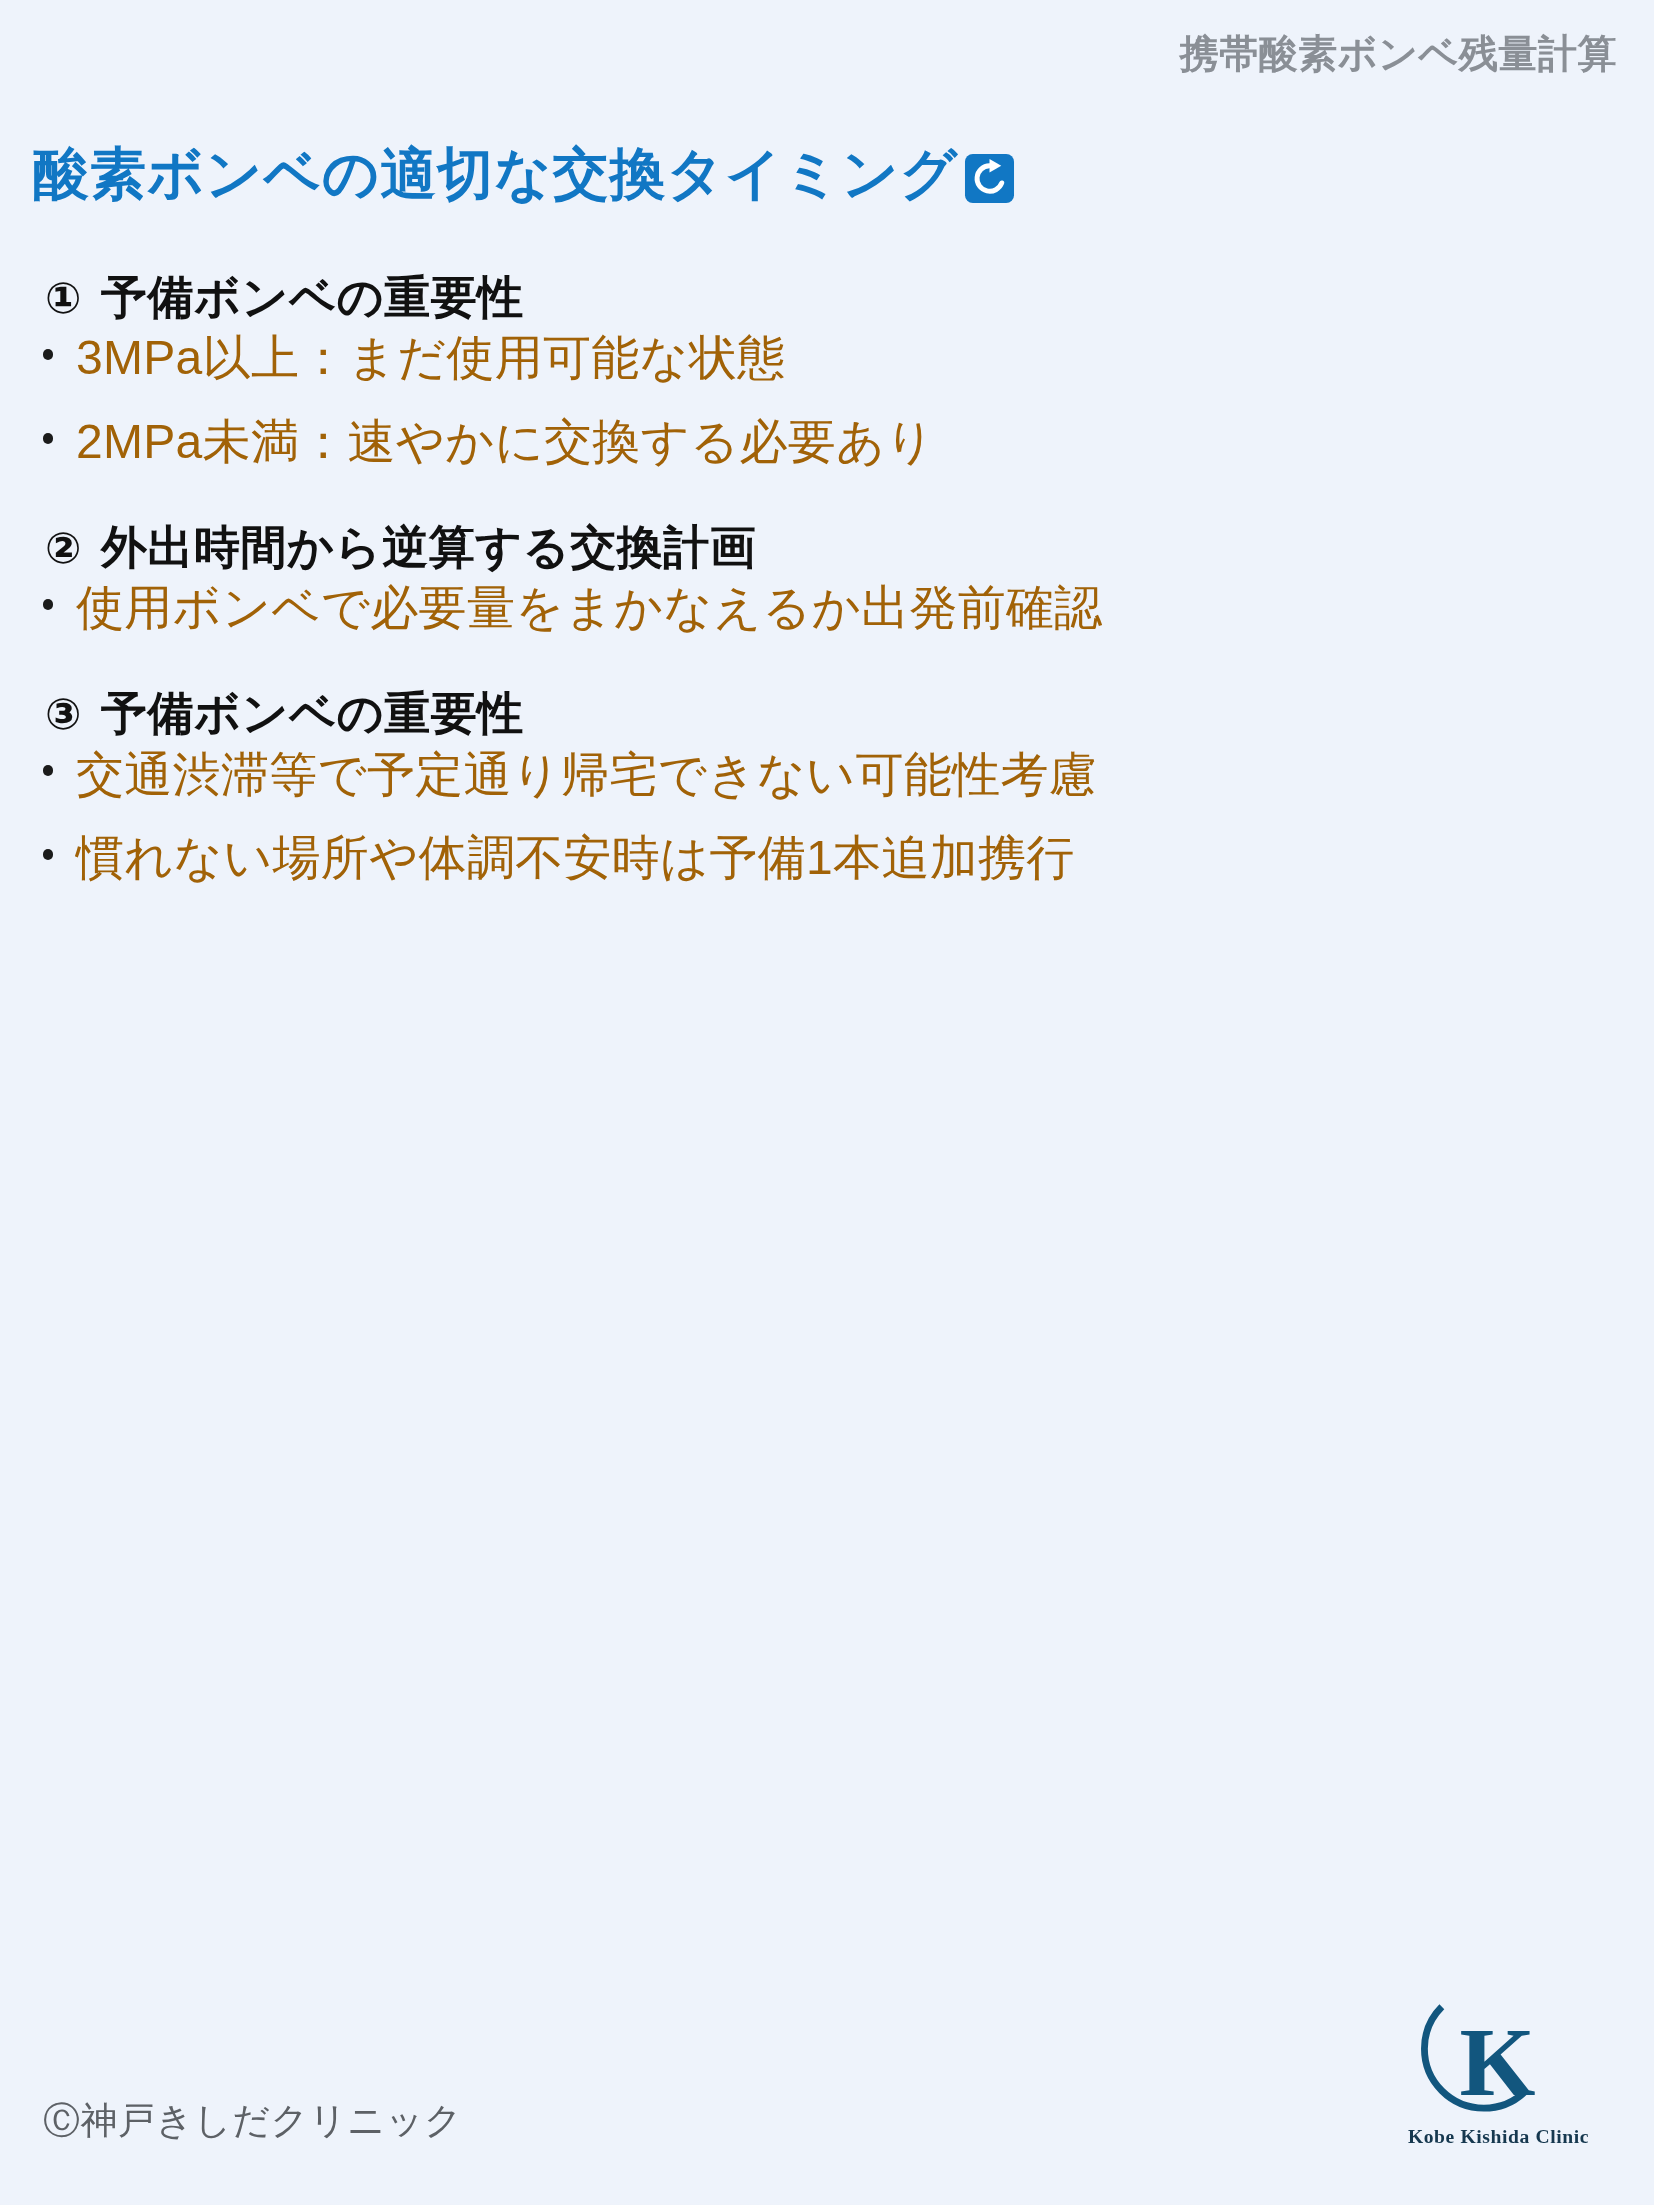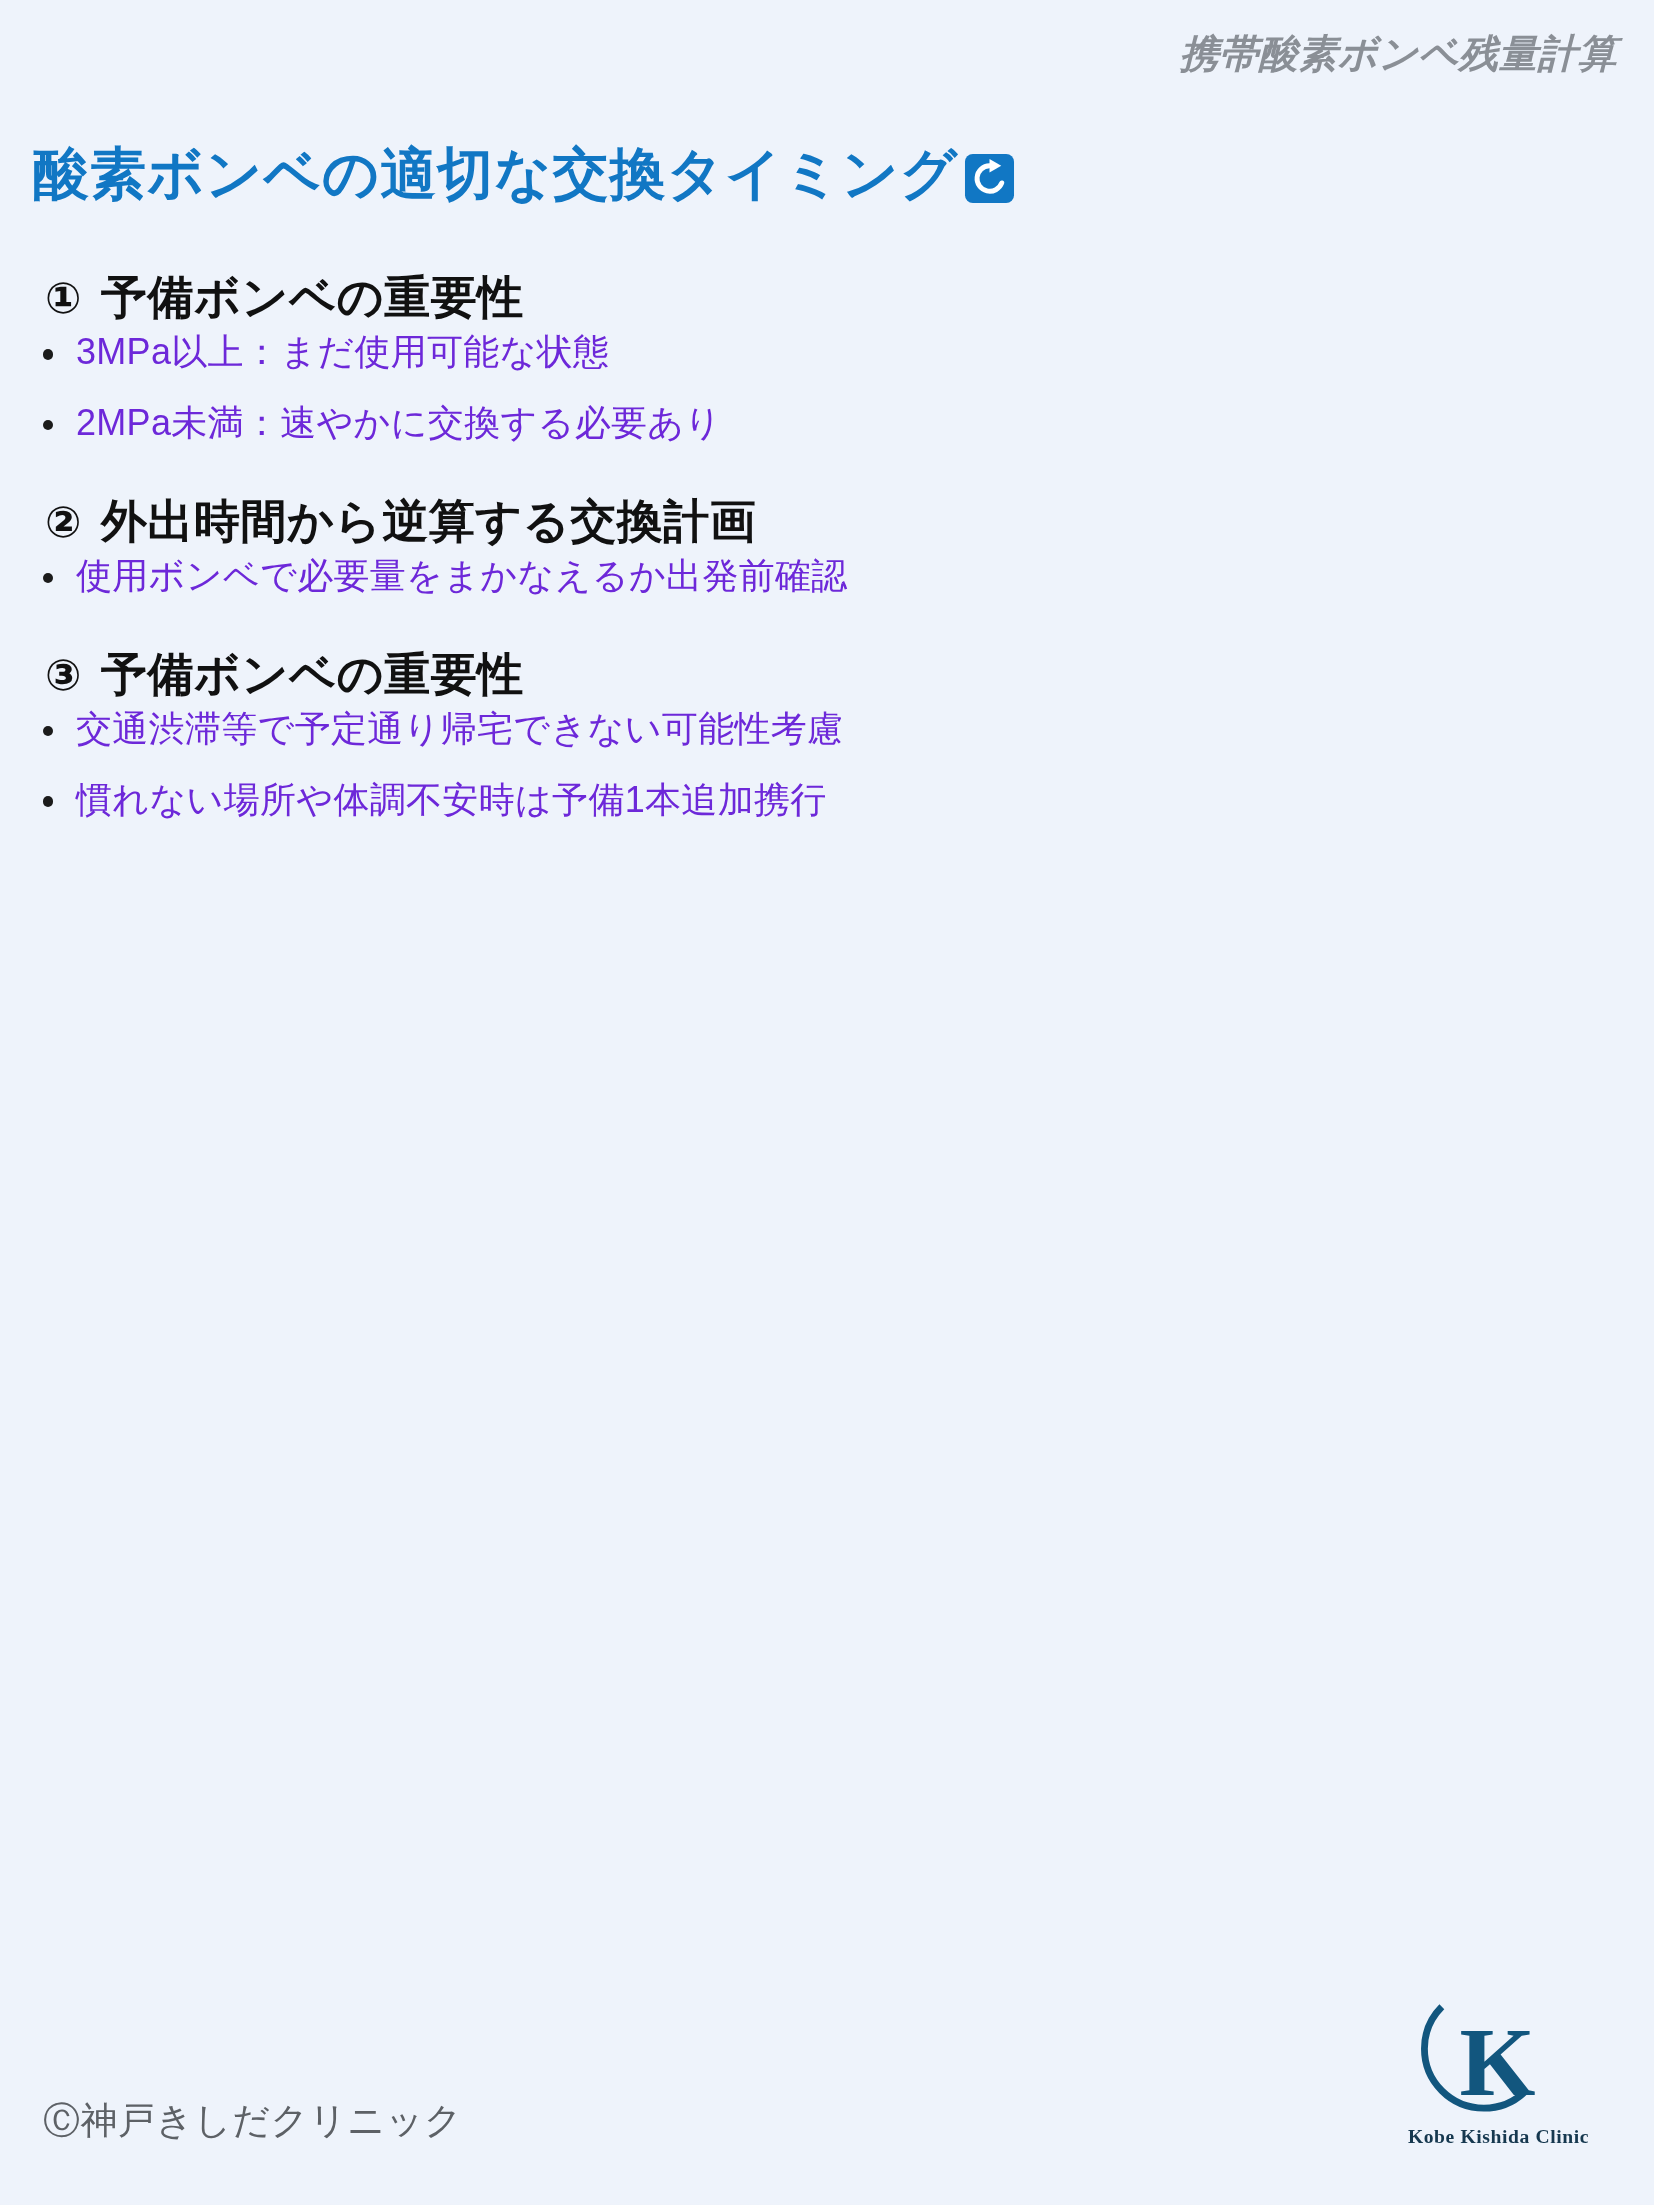--- a/index.html
+++ b/index.html
@@ -20,21 +20,20 @@
     width: 1654px;
     height: 2205px;
     box-sizing: border-box;
   }
   
   .header {
     position: absolute;
     top: 27.4px;
     right: 37px;
     text-align: right;
-    font-style: italic;
   }
   .header-title {
     font-size: 39px;
     font-weight: bold;
     color: #8a8f96;
     letter-spacing: 0.5px;
     white-space: nowrap;
   }
   
   .main-title-row {
@@ -89,23 +88,23 @@
     line-height: 1.1;
     letter-spacing: 0.5px;
   }
   ul.bullets {
     list-style: none;
     margin: 0 0 33px 0;
     padding: 0 0 0 29px;
   }
   ul.bullets li {
     position: relative;
-    font-size: 36px;
+    font-size: 48px;
     line-height: 1.1;
-    color: #6d28d9;
+    color: #a16207;
     padding: 0 0 0 47px;
     margin-bottom: 31px;
     letter-spacing: 0.3px;
   }
   ul.bullets li::before {
     content: "";
     position: absolute;
     left: 13.7px;
     top: 16.7px;
     width: 10.8px;

